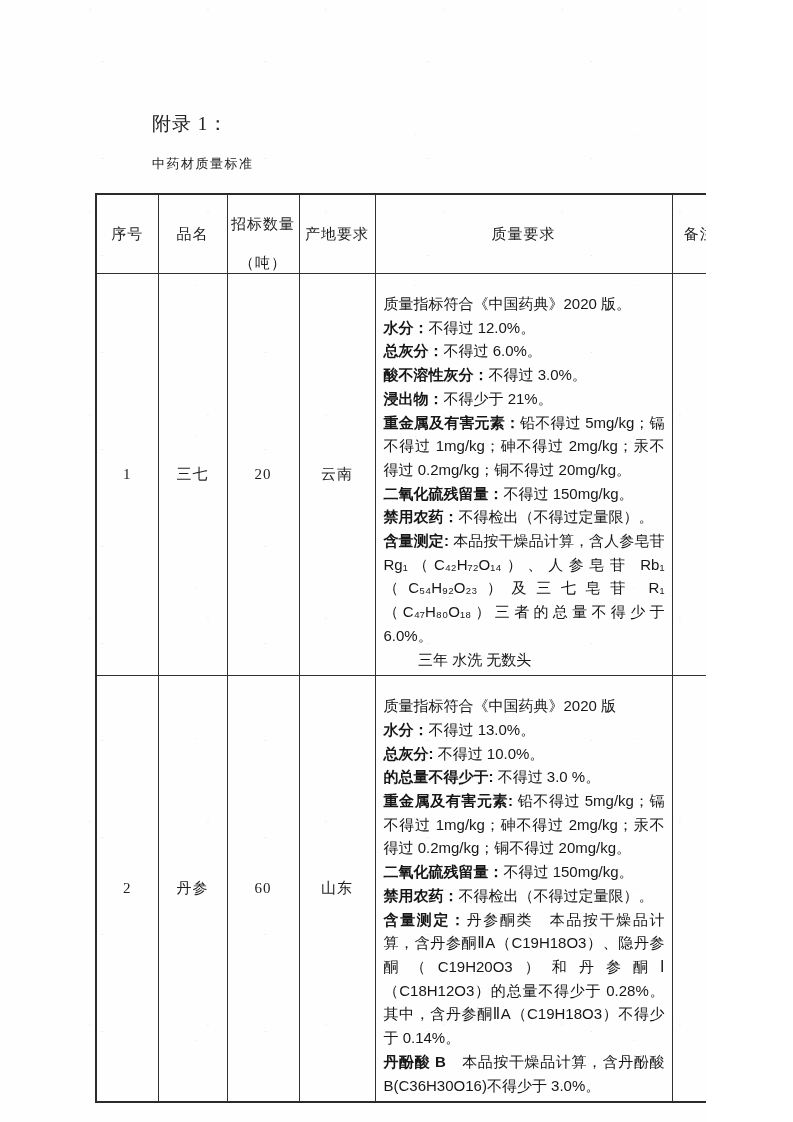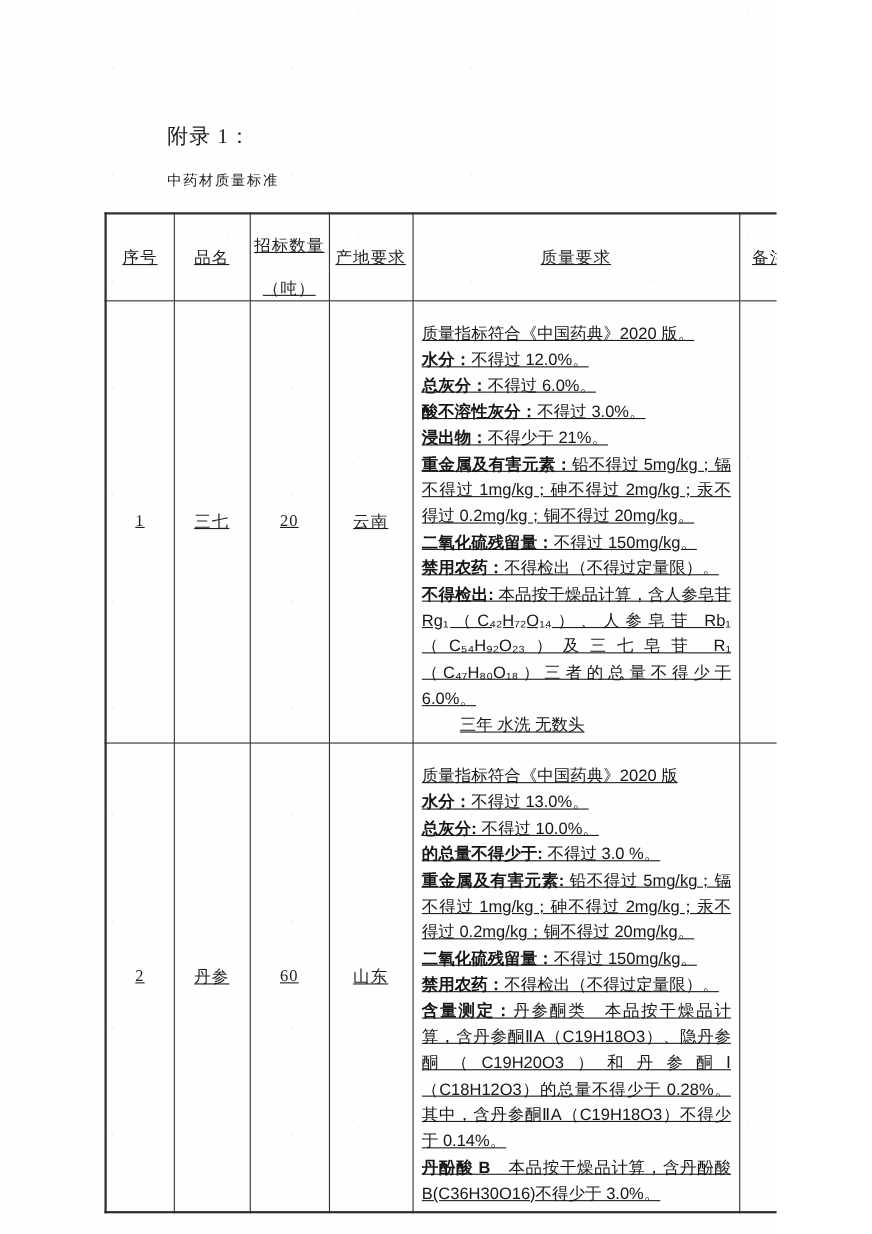--- a/index.html
+++ b/index.html
@@ -41,21 +41,20 @@
     color: #222;
   }
   table.std-table {
     position: absolute;
     left: 95px;
     top: 193px;
     width: 632px;
     border-collapse: collapse;
     table-layout: fixed;
     border: 2px solid #2b2b2b;
-    text-decoration: underline;
   }
   .std-table th, .std-table td {
     border: 1.6px solid #303030;
     padding: 0;
   }
   .std-table thead tr { height: 46px; }
   .std-table th {
     font-weight: normal;
     font-size: 15px;
     text-align: center;
@@ -124,21 +123,21 @@
         <td class="c">云南</td>
         <td class="q">
             <div class="q-line">质量指标符合《中国药典》2020 版。</div>
             <div class="q-line"><span class="q-label">水分：</span>不得过 12.0%。</div>
             <div class="q-line"><span class="q-label">总灰分：</span>不得过 6.0%。</div>
             <div class="q-line"><span class="q-label">酸不溶性灰分：</span>不得过 3.0%。</div>
             <div class="q-line"><span class="q-label">浸出物：</span>不得少于 21%。</div>
             <div class="q-line"><span class="q-label">重金属及有害元素：</span>铅不得过 5mg/kg；镉不得过 1mg/kg；砷不得过 2mg/kg；汞不得过 0.2mg/kg；铜不得过 20mg/kg。</div>
             <div class="q-line"><span class="q-label">二氧化硫残留量：</span>不得过 150mg/kg。</div>
             <div class="q-line"><span class="q-label">禁用农药：</span>不得检出（不得过定量限）。</div>
-            <div class="q-line"><span class="q-label">不得检出:</span> 本品按干燥品计算，含人参皂苷 Rg₁（C₄₂H₇₂O₁₄）、人参皂苷 Rb₁（C₅₄H₉₂O₂₃）及三七皂苷 R₁（C₄₇H₈₀O₁₈）三者的总量不得少于 6.0%。</div>
+            <div class="q-line"><span class="q-label">含量测定:</span> 本品按干燥品计算，含人参皂苷 Rg₁（C₄₂H₇₂O₁₄）、人参皂苷 Rb₁（C₅₄H₉₂O₂₃）及三七皂苷 R₁（C₄₇H₈₀O₁₈）三者的总量不得少于 6.0%。</div>
             <div class="q-line indent">三年 水洗 无数头</div>
           </td>
         <td class="c"></td>
       </tr>
       <tr class="row-2">
         <td class="c">2</td>
         <td class="c">丹参</td>
         <td class="c">60</td>
         <td class="c">山东</td>
         <td class="q">

